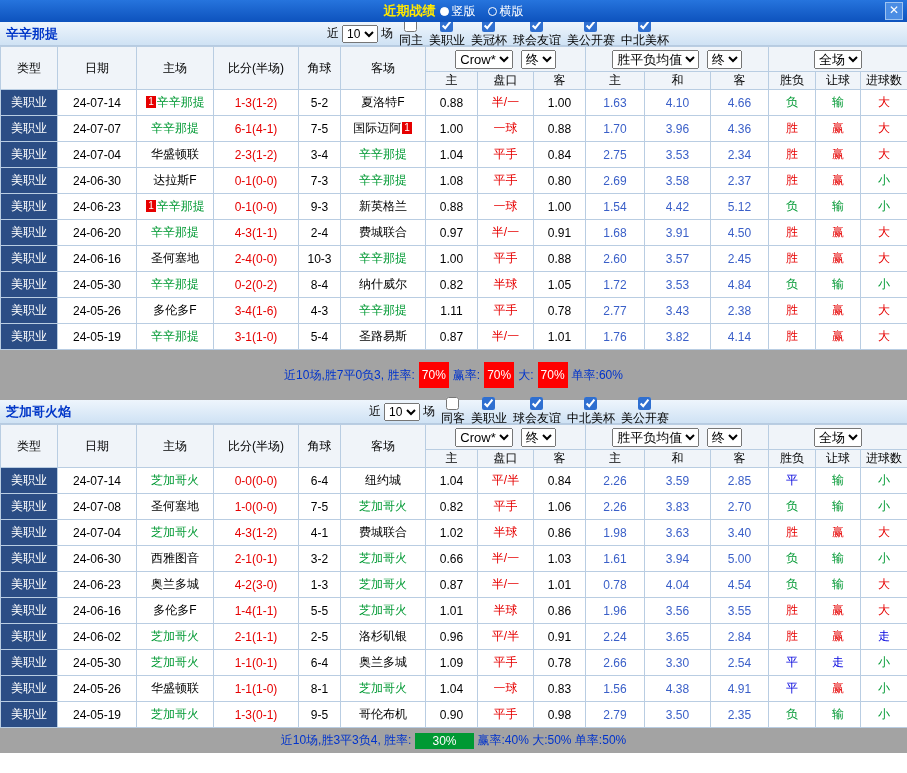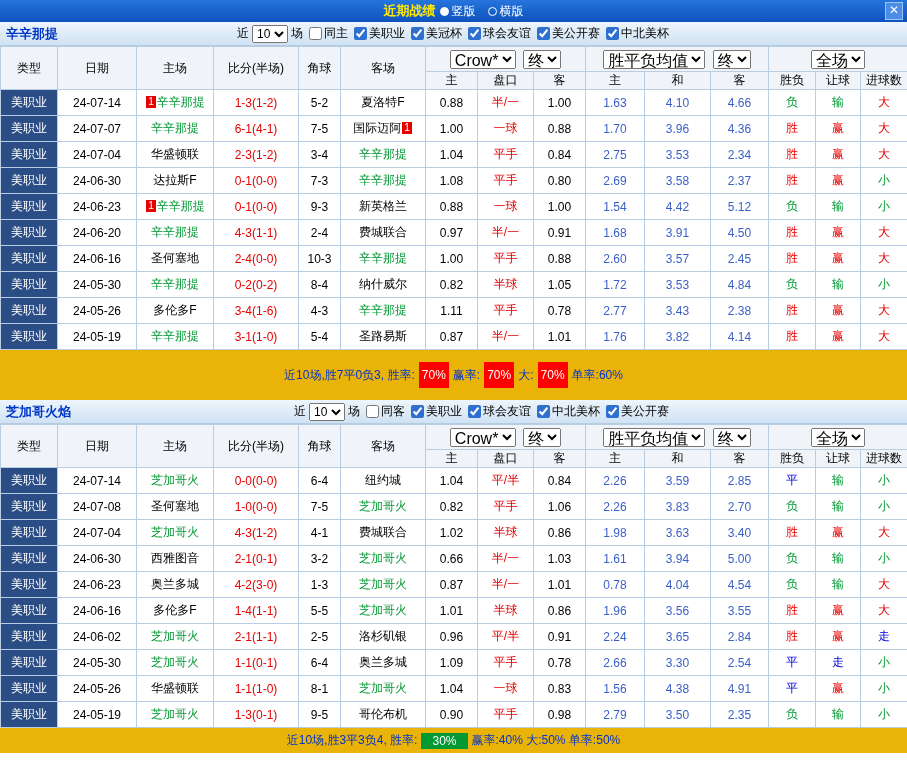--- a/index.html
+++ b/index.html
@@ -38,64 +38,64 @@
   .teambar {
     height: 24px;
     background: linear-gradient(180deg, #eef5fc, #cfe2f4);
     border-bottom: 1px solid #b7cbe1;
     display: flex; align-items: center;
     padding: 0 6px;
   }
   .teamname { color: #0036c8; font-weight: bold; font-size: 13px; }
   .filters { margin-left: auto; margin-right: 232px; display: flex; align-items: center; white-space: nowrap; }
   .filters select { height: 18px; font-size: 12px; margin: 0 3px; }
-  .chk { display: inline-flex; align-items: center; margin-left: 6px; cursor: pointer; }
+  .chk { display: inline-flex; align-items: center; margin-left: 6px; cursor: pointer; flex-direction: column; }
   .chk input { width: 13px; height: 13px; margin: 0 2px 0 0; accent-color: #2f6fd0; }
   .league-filters { display: inline-flex; align-items: center; }
 
   
   .stats-table { width: 907px; border-collapse: collapse; table-layout: fixed; }
   .stats-table th, .stats-table td {
     border: 1px solid #b9cde2;
     text-align: center;
     padding: 0;
     white-space: nowrap;
     overflow: hidden;
     font-weight: normal;
   }
   .stats-table thead th { background: #f0f4f9; color: #000; }
   .hrow1 th { height: 25px; font-size: 12px; }
   .hrow2 th { height: 17px; font-size: 12px; }
   .stats-table td { height: 26px; font-size: 12px; background: #fff; }
   td.c-league { background: #2b4d85; color: #fff; }
-  .sel-cell select { height: 19px; font-size: 16px; margin: 0 2px; }
+  .sel-cell select { height: 19px; font-size: 13px; margin: 0 2px; }
   .sel-right { text-align: right; padding-right: 6px; margin-left: 18px; }
 
   .t-team { color: #009933; }
   .t-red { color: #e60000; }
   .t-green { color: #009933; }
   .t-blue { color: #0000dd; }
   .t-avg { color: #3a5fc8; }
   .badge1 {
     display: inline-block;
     background: #e60000; color: #fff;
     font-size: 10px; line-height: 12px; height: 12px;
     padding: 0 2px; margin: 0 1px;
     vertical-align: 1px;
   }
 
   
   .summary {
     display: flex; align-items: center; justify-content: center;
-    gap: 4px; color: #0033cc; font-size: 12px; background: #eab308;
+    gap: 4px; color: #0033cc; font-size: 12px; background: #a3a3a3;
   }
   .summary-1 { height: 50px; }
   .summary-2 { height: 25px; }
   .rate-red { background: #ff0000; color: #fff; padding: 6px 3px; }
-  .rate-green { background: #009933; color: #fff; padding: 1px 11px; }
+  .rate-green { background: #009933; color: #fff; padding: 1px 17px; }
 </style>
 </head>
 <body>
 
 <div class="titlebar">
   <span class="title">近期战绩</span>
   <span class="radio-group">
     <span class="radio">
       <span class="dot filled"></span>
       <span>竖版</span>

